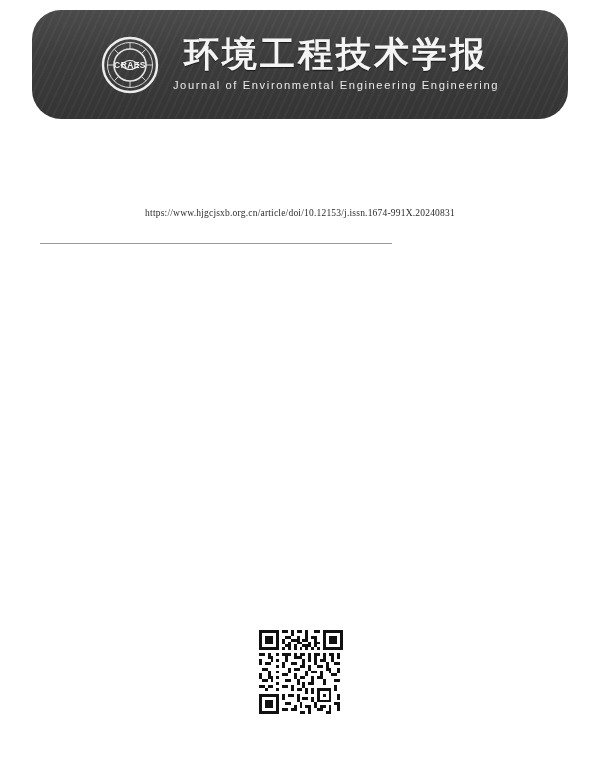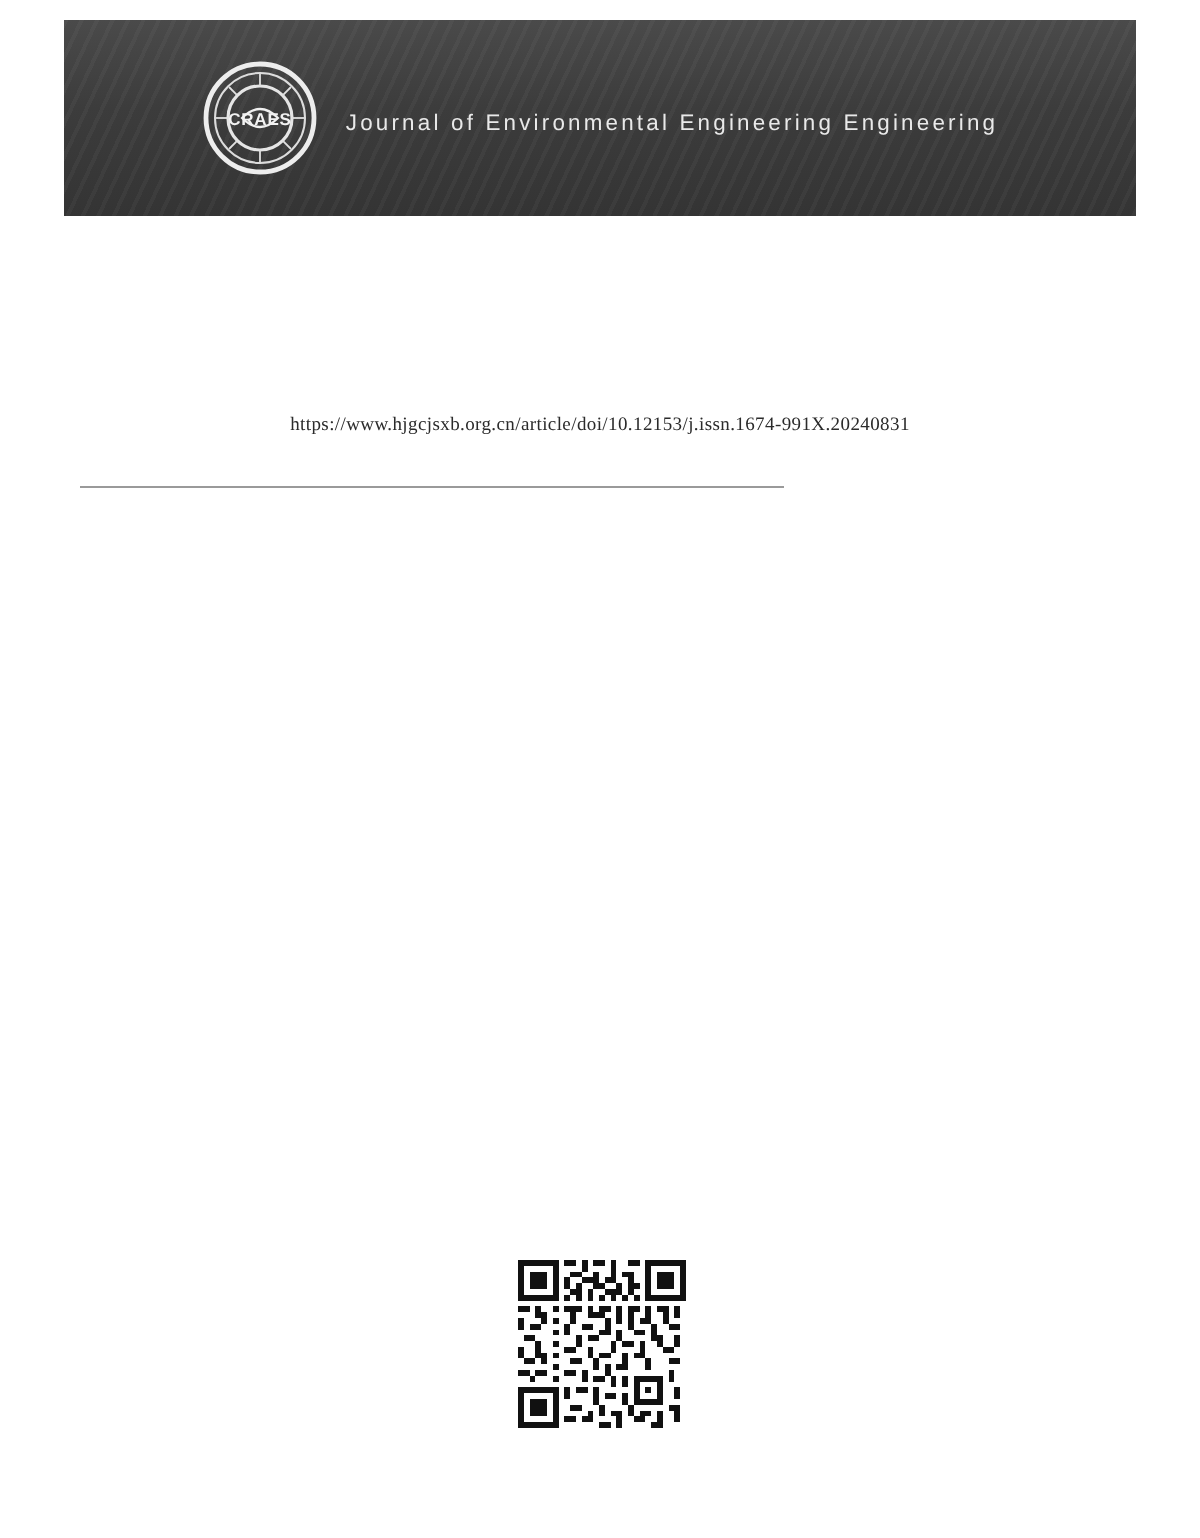--- a/index.html
+++ b/index.html
@@ -21,23 +21,24 @@
     height: 769px;
     background: #ffffff;
   }
 
   
   .masthead {
     position: absolute;
     left: 32px;
     top: 10px;
     width: 536px;
-    height: 98px;
+    height: 109px;
     background: linear-gradient(180deg, #4a4a4a 0%, #3c3c3c 45%, #343434 100%);
     overflow: hidden;
+    border-radius: 29px;
   }
   .masthead::before {
     content: "";
     position: absolute;
     left: 0; top: 0;
     width: 100%; height: 100%;
     background:
       repeating-linear-gradient(115deg, rgba(255,255,255,0.035) 0px, rgba(255,255,255,0.035) 2px, rgba(0,0,0,0) 2px, rgba(0,0,0,0) 7px);
     pointer-events: none;
   }
@@ -162,20 +163,21 @@
             <path d="M40.2 40.2 L44.5 44.5"></path>
             <path d="M44.5 13.5 L40.2 17.8"></path>
             <path d="M17.8 40.2 L13.5 44.5"></path>
           </g>
           <path d="M20 29 Q29 20 38 29 Q29 38 20 29 Z" fill="none" stroke="#f0f0f0" stroke-width="1.1"></path>
           <text x="29" y="32.4" text-anchor="middle" font-family="Liberation Sans, sans-serif" font-size="8.5" font-weight="bold" fill="#f2f2f2" letter-spacing="0.4">CRAES</text>
         </svg>
       </div>
 
       <div class="title-block">
+        <div class="journal-cn">环境工程技术学报</div>
         <div class="journal-en">Journal of Environmental Engineering Engineering</div>
       </div>
 
     </div>
   </div>
 
   <div class="doi-line">https://www.hjgcjsxb.org.cn/article/doi/10.12153/j.issn.1674-991X.20240831</div>
 
   <div class="hr"></div>
 

